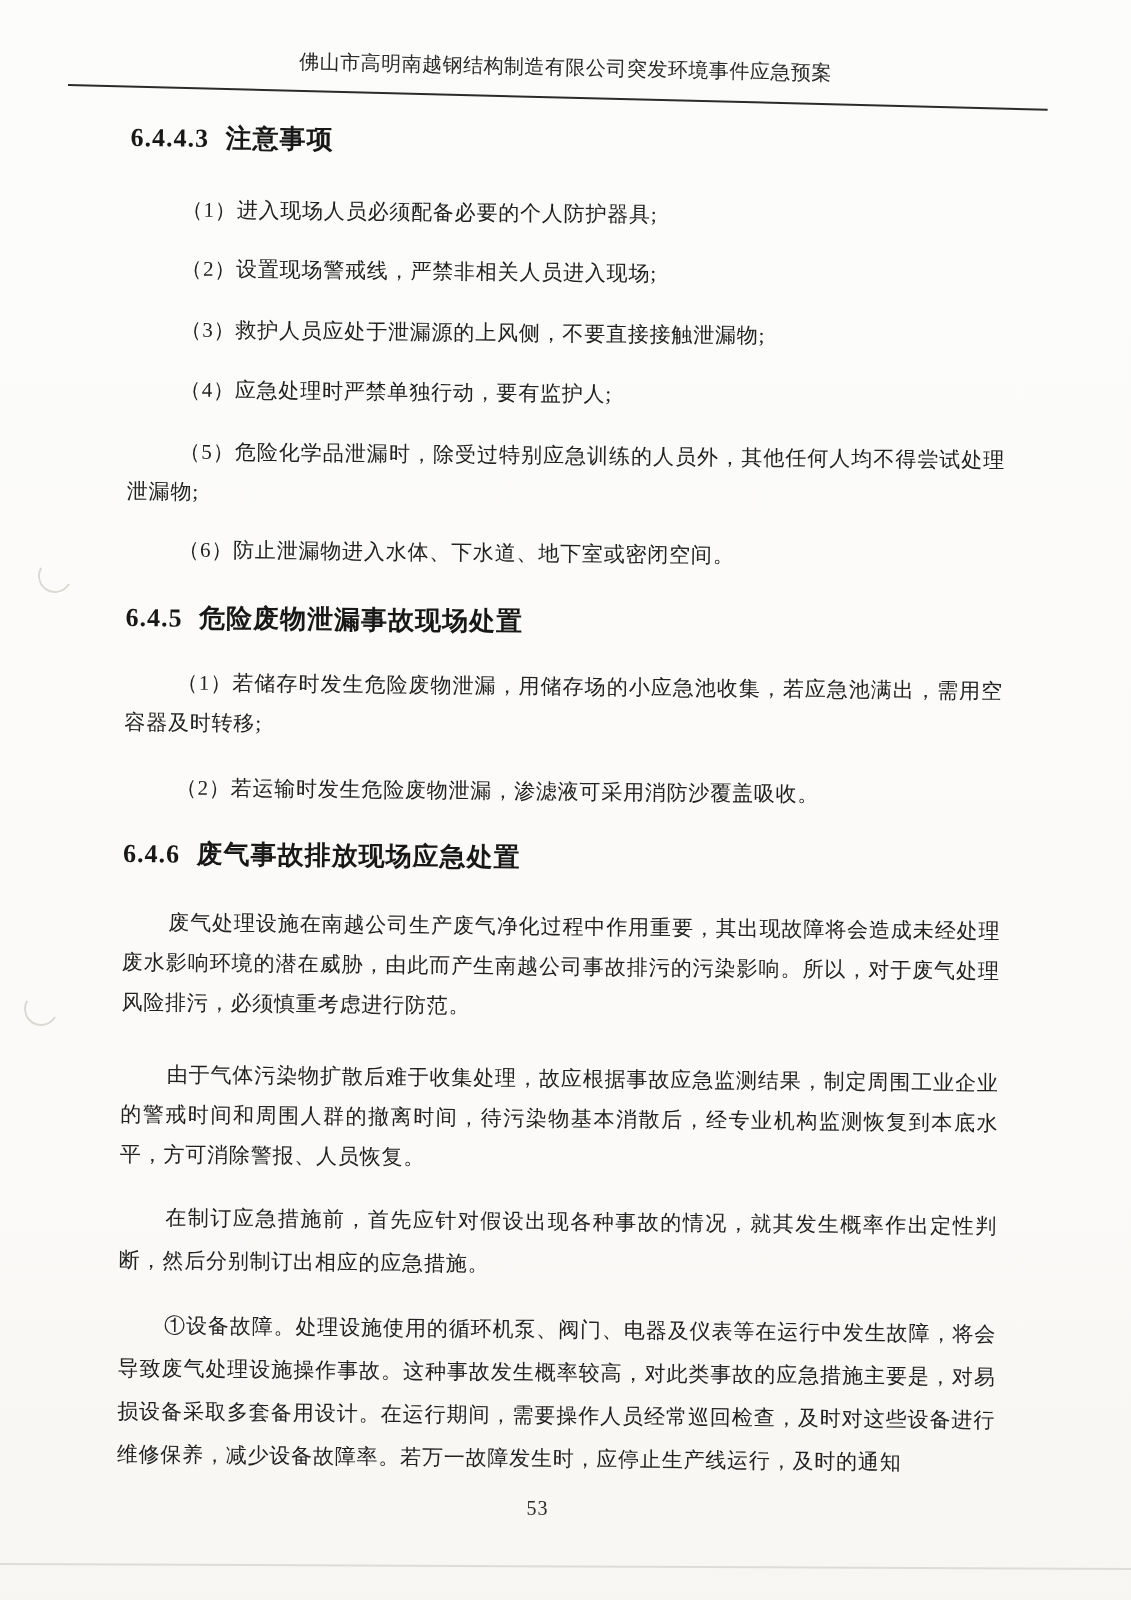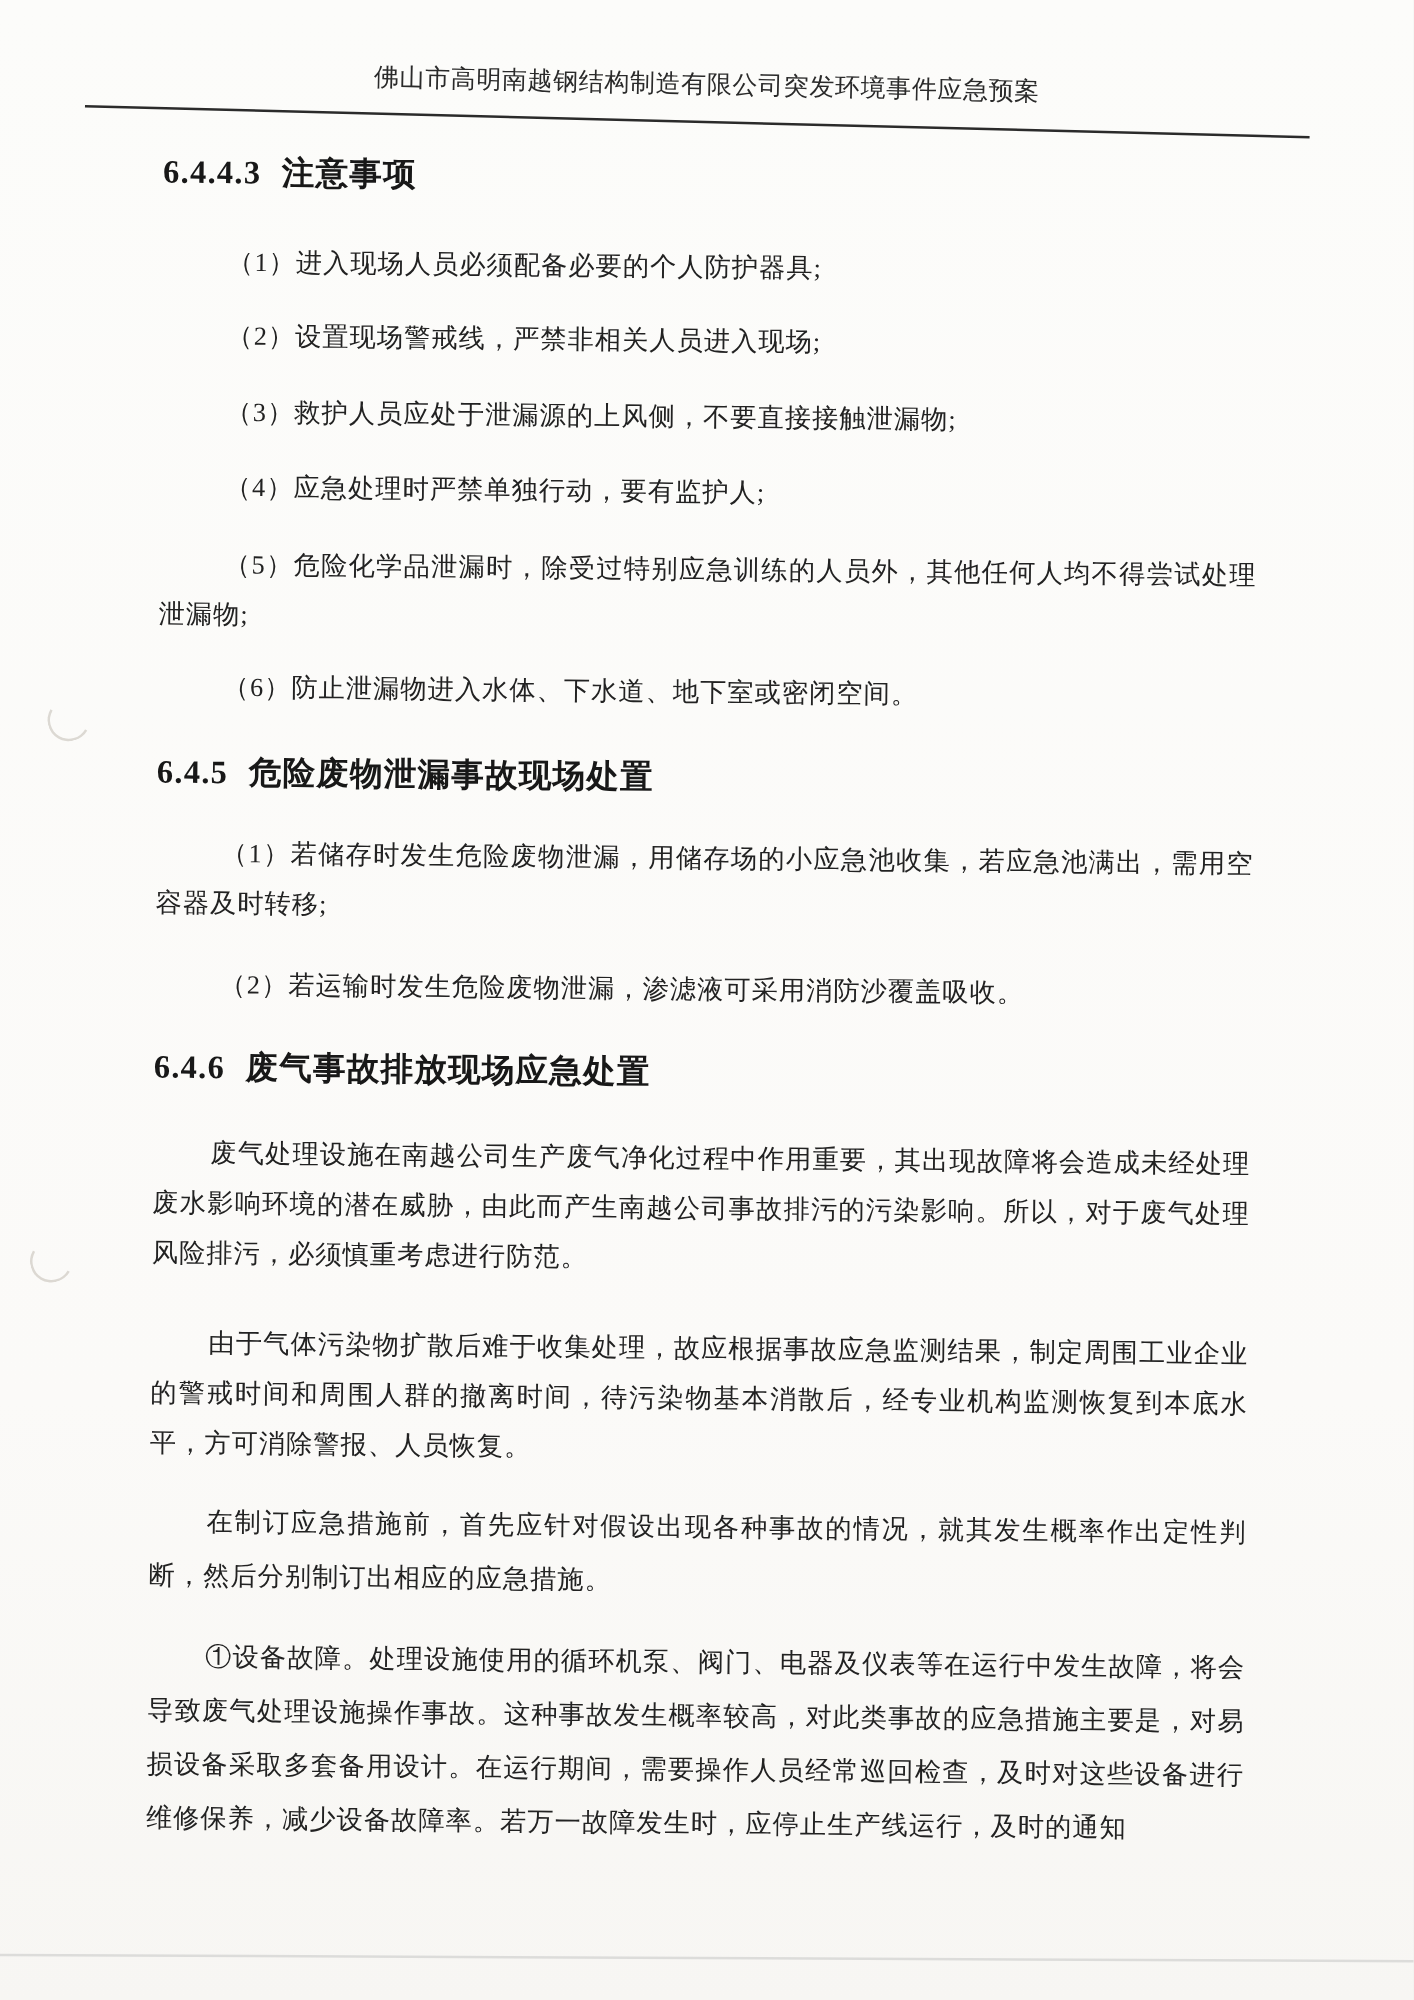--- a/index.html
+++ b/index.html
@@ -138,15 +138,16 @@
     <div>
       <p class="sec-heading h-3">6.4.6 废气事故排放现场应急处置</p>
       <p class="para mt31">废气处理设施在南越公司生产废气净化过程中作用重要，其出现故障将会造成未经处理废水影响环境的潜在威胁，由此而产生南越公司事故排污的污染影响。所以，对于废气处理风险排污，必须慎重考虑进行防范。</p>
       <p class="para mt32">由于气体污染物扩散后难于收集处理，故应根据事故应急监测结果，制定周围工业企业的警戒时间和周围人群的撤离时间，待污染物基本消散后，经专业机构监测恢复到本底水平，方可消除警报、人员恢复。</p>
       <p class="para mt22 lh43">在制订应急措施前，首先应针对假设出现各种事故的情况，就其发生概率作出定性判断，然后分别制订出相应的应急措施。</p>
       <p class="para mt22 lh43">①设备故障。处理设施使用的循环机泵、阀门、电器及仪表等在运行中发生故障，将会导致废气处理设施操作事故。这种事故发生概率较高，对此类事故的应急措施主要是，对易损设备采取多套备用设计。在运行期间，需要操作人员经常巡回检查，及时对这些设备进行维修保养，减少设备故障率。若万一故障发生时，应停止生产线运行，及时的通知</p>
     </div>
 
   </div>
 
+  <div class="page-number">53</div>
   <div class="bottom-shade"></div>
 
 </div>
 
 </body></html>

